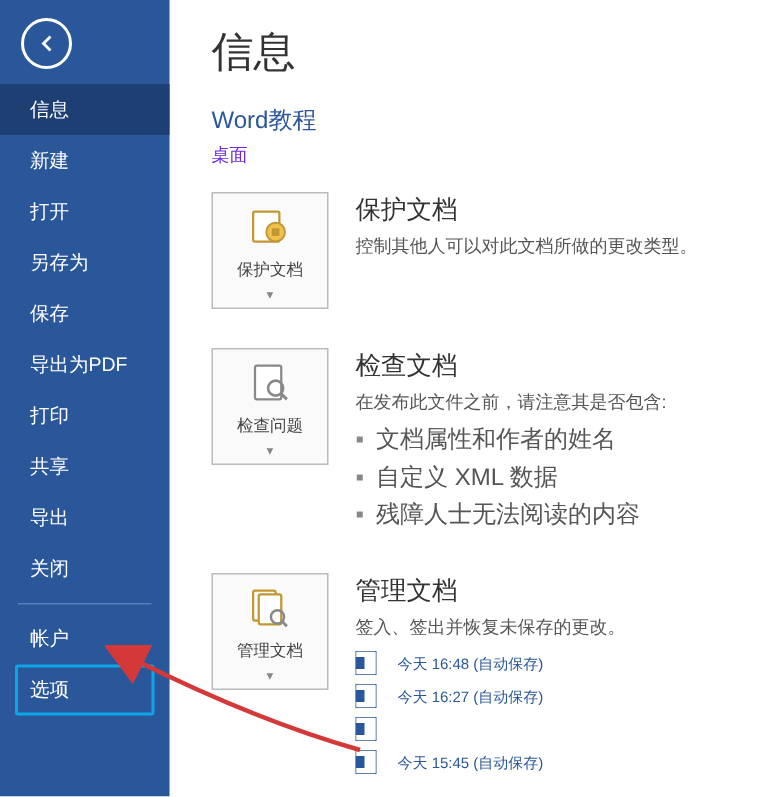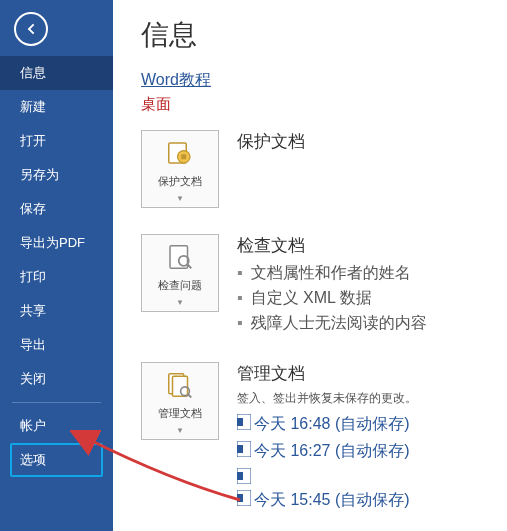--- a/index.html
+++ b/index.html
@@ -63,25 +63,24 @@
       font-size: 28px;
       color: #333;
       font-weight: 400;
       margin-bottom: 16px;
     }
     .docname {
       color: #2a579a;
       font-size: 16px;
       margin-bottom: 4px;
       cursor: pointer;
-      text-decoration: underline;
     }
     .docloc {
-      font-size: 15px;
-      color: #b91c1c;
+      font-size: 12px;
+      color: #6d28d9;
       margin-bottom: 16px;
       font-family: Liberation Mono, monospace;
     }
     .section {
       display: flex;
       gap: 18px;
       margin-bottom: 26px;
     }
     .action-btn {
       width: 78px;
@@ -126,26 +125,26 @@
       color: #555;
       padding: 2px 0;
     }
     .bullet-list li::before {
       content: "▪";
       margin-right: 8px;
       color: #888;
     }
     .doc-list { list-style: none; margin-top: 4px; }
     .doc-list li {
-      font-size: 16px;
+      font-size: 10px;
       color: #2a579a;
       padding: 3px 0;
       display: flex;
-      align-items: flex-start;
-      gap: 3px;
+      align-items: flex-end;
+      gap: 14px;
       cursor: pointer;
     }
     .doc-ico {
       width: 14px; height: 16px;
       display: inline-block;
     }
   </style>
 </head>
 <body>
 
@@ -191,37 +190,39 @@
             <rect x="3" y="4" width="14" height="16" rx="1" fill="#fff" stroke="#c09732" stroke-width="1.2"></rect>
             <circle cx="15" cy="15" r="5" fill="#f0c24b" stroke="#c09732"></circle>
             <rect x="13" y="13" width="4" height="4" fill="#c09732"></rect>
           </svg>
       </div>
       <span>保护文档</span>
       <span class="btn-caret">▾</span>
     </div>
     <div class="section-body">
       <div class="section-title">保护文档</div>
+      <div class="section-desc">控制其他人可以对此文档所做的更改类型。</div>
     </div>
   </div>
 
   <div class="section">
     <div class="action-btn">
       <div class="ico">
         <svg width="30" height="30" viewBox="0 0 24 24">
             <rect x="4" y="3" width="14" height="18" rx="1" fill="#fff" stroke="#888" stroke-width="1.2"></rect>
             <circle cx="15" cy="15" r="4" fill="none" stroke="#888" stroke-width="1.4"></circle>
             <line x1="18" y1="18" x2="21" y2="21" stroke="#888" stroke-width="1.6"></line>
           </svg>
       </div>
       <span>检查问题</span>
       <span class="btn-caret">▾</span>
     </div>
     <div class="section-body">
       <div class="section-title">检查文档</div>
+      <div class="section-desc">在发布此文件之前，请注意其是否包含:</div>
       <ul class="bullet-list">
         <li>文档属性和作者的姓名</li>
         <li>自定义 XML 数据</li>
         <li>残障人士无法阅读的内容</li>
       </ul>
     </div>
   </div>
 
   <div class="section">
     <div class="action-btn">

